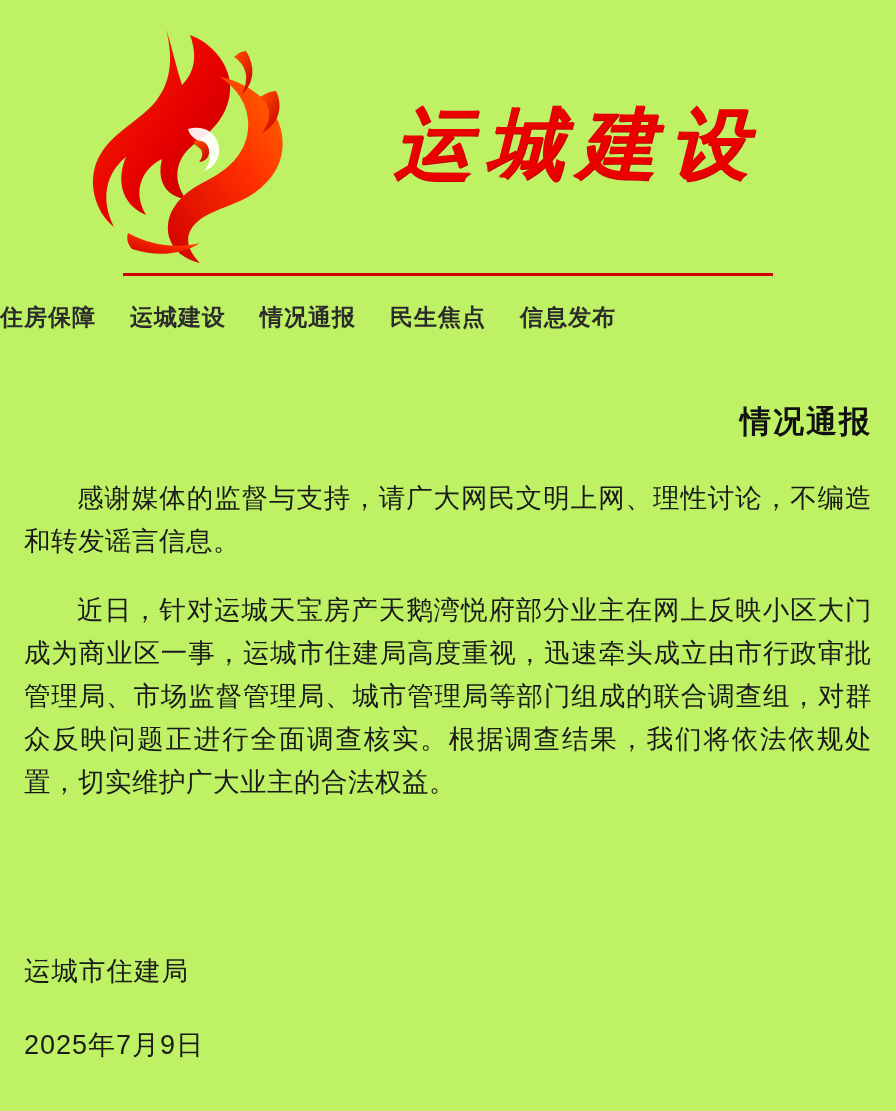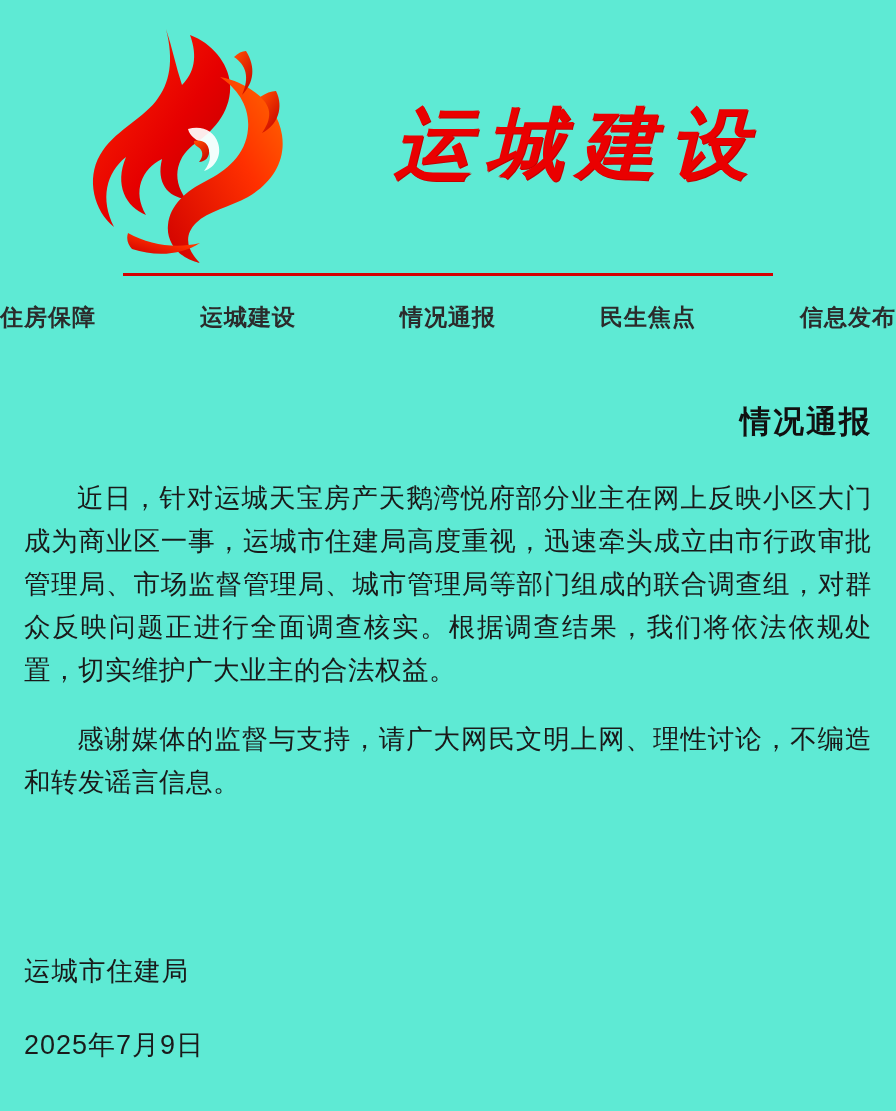--- a/index.html
+++ b/index.html
@@ -11,21 +11,21 @@
     width: 896px;
     min-height: 1111px;
     font-family: "Liberation Sans", "DejaVu Sans", sans-serif;
     color: #1a1a1a;
   }
   .page {
     width: 896px;
     min-height: 1111px;
     box-sizing: border-box;
     position: relative;
-    background: #5eead4;
+    background: #bef264;
   }
 
   
   .masthead {
     display: flex;
     align-items: center;
     padding: 26px 0 0 0;
     height: 265px;
     box-sizing: border-box;
   }
@@ -61,21 +61,21 @@
 
   
   .divider {
     width: 650px;
     height: 3px;
     background: #d40000;
     margin: 8px auto 0 auto;
   }
   .nav {
     display: flex;
-    justify-content: space-between;
+    justify-content: flex-start;
     align-items: center;
     gap: 34px;
     margin-top: 26px;
     padding-bottom: 6px;
   }
   .nav-item {
     font-size: 23px;
     font-weight: bold;
     color: #2b2b2b;
     letter-spacing: 1px;
@@ -187,22 +187,22 @@
     <span class="nav-item">住房保障</span>
     <span class="nav-item">运城建设</span>
     <span class="nav-item">情况通报</span>
     <span class="nav-item">民生焦点</span>
     <span class="nav-item">信息发布</span>
   </nav>
 
   <main class="article">
     <h1 class="doc-title">情况通报</h1>
 
+    <p class="para">感谢媒体的监督与支持，请广大网民文明上网、理性讨论，不编造和转发谣言信息。</p>
     <p class="para">近日，针对运城天宝房产天鹅湾悦府部分业主在网上反映小区大门成为商业区一事，运城市住建局高度重视，迅速牵头成立由市行政审批管理局、市场监督管理局、城市管理局等部门组成的联合调查组，对群众反映问题正进行全面调查核实。根据调查结果，我们将依法依规处置，切实维护广大业主的合法权益。</p>
-    <p class="para">感谢媒体的监督与支持，请广大网民文明上网、理性讨论，不编造和转发谣言信息。</p>
 
     <div class="signature-block">
       <div class="sign-org">运城市住建局</div>
       <div class="sign-date">2025年7月9日</div>
     </div>
   </main>
 
 </div>
 
 </body></html>

